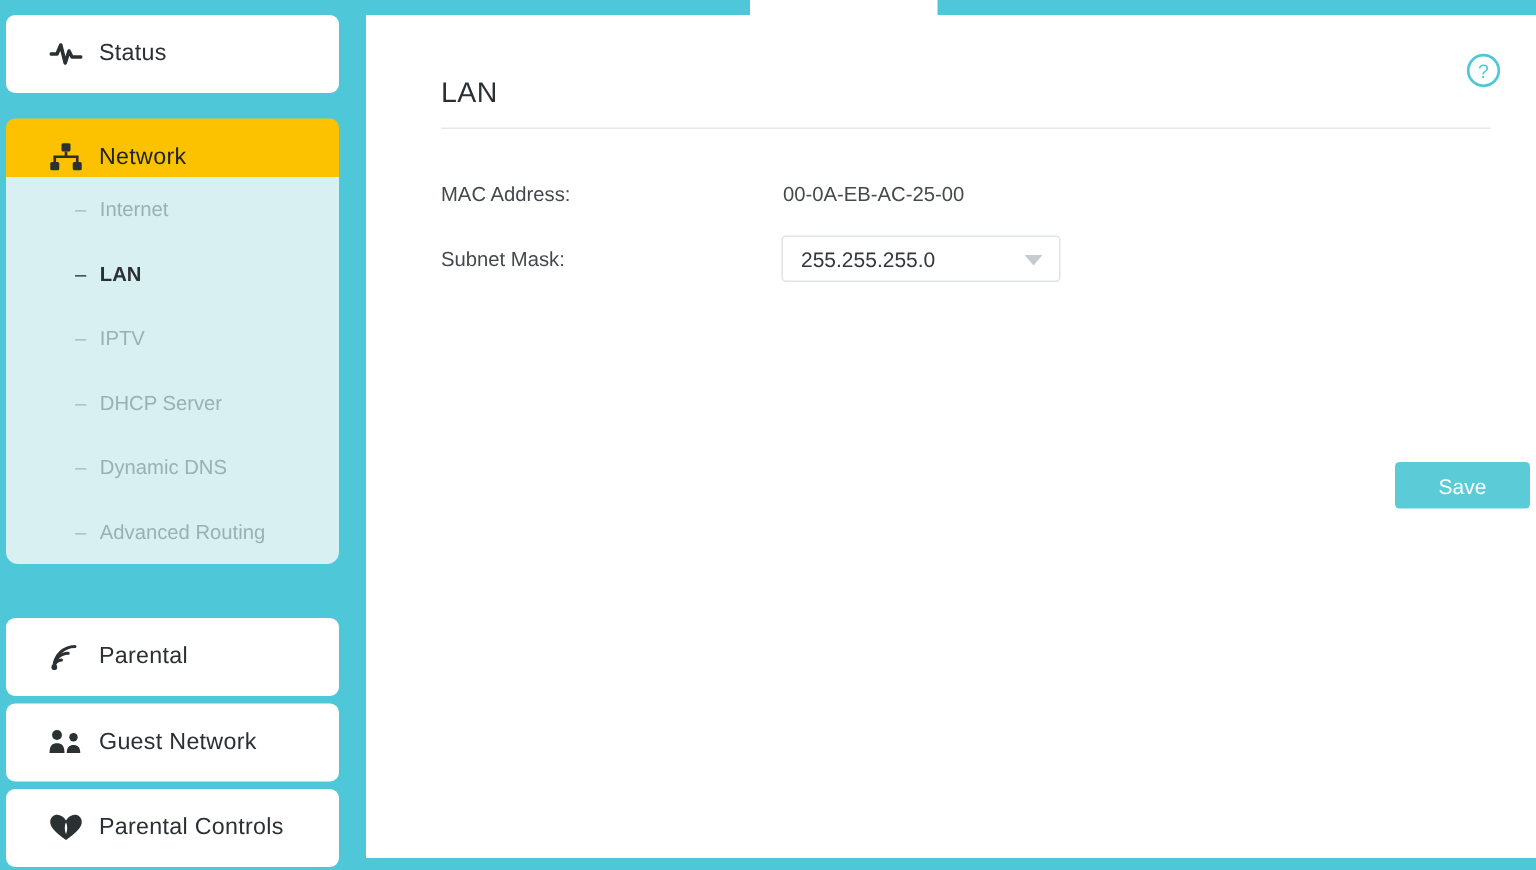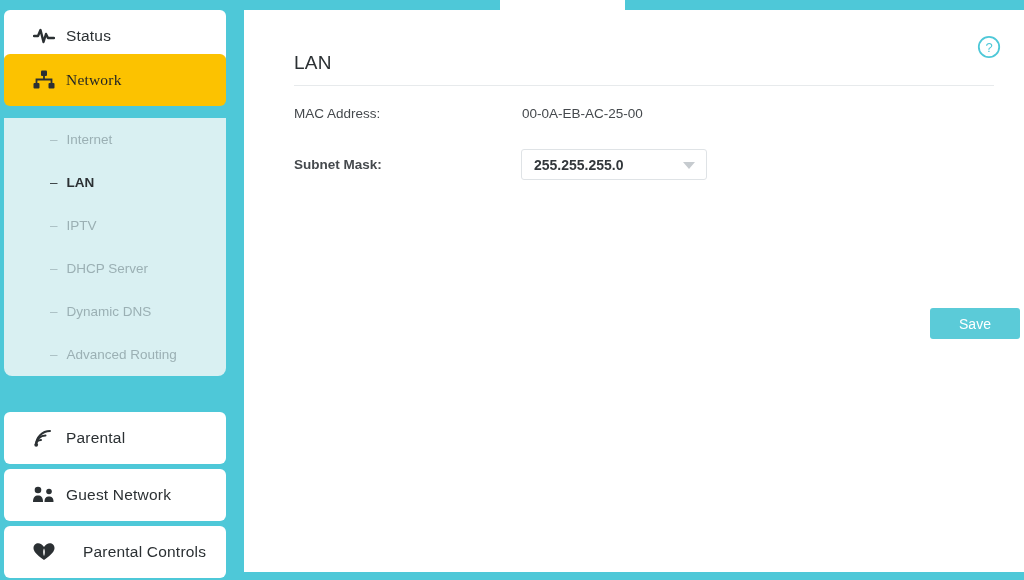--- a/index.html
+++ b/index.html
@@ -62,21 +62,21 @@
   }
   .page-title {
     position: absolute; left: 50px; top: 42px;
     font-size: 19px; color: #2b3033; letter-spacing: .3px;
   }
   .title-rule {
     position: absolute; left: 50px; top: 75px; width: 700px; height: 1px; background: #e7eaec;
   }
 
   .form { position: absolute; left: 50px; top: 88px; width: 700px; }
-  .form-row { position: relative; height: 35px; margin-bottom: 0; }
+  .form-row { position: relative; height: 35px; margin-bottom: 0; margin-top: 16px; }
   .form-label {
     position: absolute; left: 0; top: 8px;
     font-size: 13.5px; color: #45494d;
   }
   .static-val {
     position: absolute; left: 228px; top: 8px;
     font-size: 13.5px; color: #45494d; text-align: right;
   }
   .field-box {
     position: absolute; left: 227px; top: 0;
@@ -117,21 +117,21 @@
 
     <div class="nav-item" style="top:10px;">
       <span class="nav-icon">
         <svg width="22" height="18" viewBox="0 0 22 18">
           <path d="M1 9 H5 L7.5 3 L10.5 15 L13 7 L15 11 H21" fill="none" stroke="#2b3033" stroke-width="2.4" stroke-linecap="round" stroke-linejoin="round"></path>
         </svg>
       </span>
       <span class="nav-label">Status</span>
     </div>
 
-    <div class="nav-item active" style="top:54px;font-family:Liberation Serif, serif;">
+    <div class="nav-item active" style="top:79px;">
       <span class="nav-icon">
         <svg width="22" height="20" viewBox="0 0 22 20">
           <rect x="8" y="0.5" width="6" height="5.5" rx="1" fill="#2b3033"></rect>
           <rect x="0.5" y="13" width="6" height="5.5" rx="1" fill="#2b3033"></rect>
           <rect x="15.5" y="13" width="6" height="5.5" rx="1" fill="#2b3033"></rect>
           <path d="M11 6 V9.5 M3.5 13 V9.5 H18.5 V13" fill="none" stroke="#2b3033" stroke-width="1.8"></path>
         </svg>
       </span>
       <span class="nav-label">Network</span>
     </div>
@@ -182,21 +182,21 @@
         <svg width="24" height="18" viewBox="0 0 24 18">
           <circle cx="6" cy="4" r="3.3" fill="#2b3033"></circle>
           <path d="M1 16 C1 11 3 9.5 6 9.5 C9 9.5 11 11 11 16 Z" fill="#2b3033"></path>
           <circle cx="17" cy="5.5" r="2.8" fill="#2b3033"></circle>
           <path d="M12.5 16 C12.5 11.8 14.4 10.6 17 10.6 C19.6 10.6 21.5 11.8 21.5 16 Z" fill="#2b3033"></path>
         </svg>
       </span>
       <span class="nav-label">Guest Network</span>
     </div>
 
-    <div class="nav-item" style="top:526px;gap:17px;">
+    <div class="nav-item" style="top:526px;">
       <span class="nav-icon">
         <svg width="24" height="20" viewBox="0 0 24 20">
           <path d="M12 18 C4 12.5 1.5 9 1.5 6 C1.5 3 3.7 1.2 6.2 1.2 C8.2 1.2 10.6 2.6 12 5
                    C13.4 2.6 15.8 1.2 17.8 1.2 C20.3 1.2 22.5 3 22.5 6 C22.5 9 20 12.5 12 18 Z" fill="#2b3033"></path>
           <path d="M12 6.2 C10.9 8.6 10.9 11.4 12 14.2 C13.1 11.4 13.1 8.6 12 6.2 Z" fill="#ffffff"></path>
         </svg>
       </span>
       <span class="nav-label">Parental Controls</span>
     </div>
 
@@ -218,21 +218,21 @@
     <div class="title-rule"></div>
 
     <div class="form">
 
       <div class="form-row">
         <span class="form-label">MAC Address:</span>
         <span class="static-val">00-0A-EB-AC-25-00</span>
       </div>
 
 
-      <div class="form-row" style="margin-top:16px;font-weight:bold;">
+      <div class="form-row" style="margin-top:8px;">
         <span class="form-label">Subnet Mask:</span>
         <div class="field-box">
           <span class="field-text">255.255.255.0</span>
           <span class="caret-down"></span>
         </div>
       </div>
 
       <button class="save-btn">Save</button>
     </div>
   </div>

